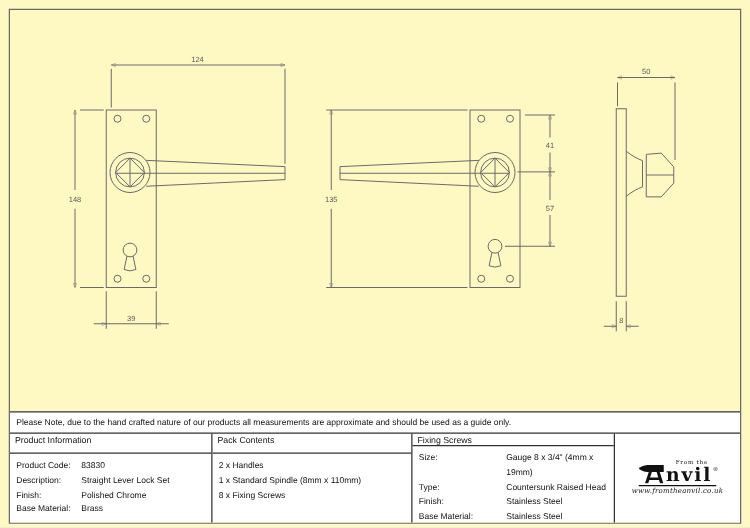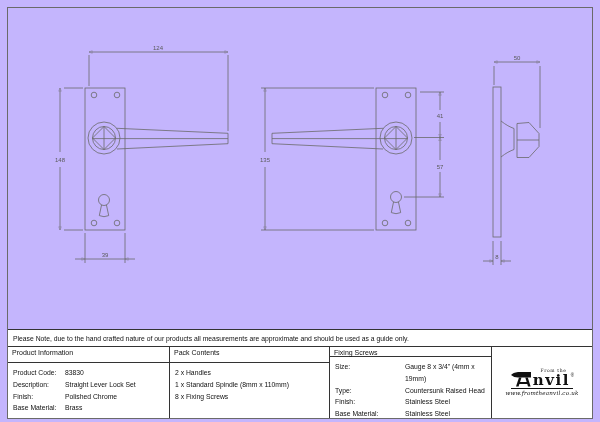--- a/index.html
+++ b/index.html
@@ -1,16 +1,16 @@
 <!DOCTYPE html>
 <html><head>
 <meta charset="utf-8">
 <style>
   html,body{margin:0;padding:0;background:#e8e8e8;}
-  .page{position:relative;width:600px;height:422px;background:#c4b5fd;overflow:hidden;
+  .page{position:relative;width:600px;height:422px;background:#fef9c3;overflow:hidden;
         font-family:"Liberation Sans",sans-serif;color:#1a1a1a;}
   svg.drawing{position:absolute;left:0;top:0;pointer-events:none;}
   svg.drawing path,svg.drawing rect,svg.drawing circle,svg.drawing line{fill:none;stroke:#6a6a6a;stroke-width:0.8;}
   svg.drawing text{font-family:"Liberation Sans",sans-serif;font-size:6px;fill:#5a5a5a;text-anchor:middle;stroke:none;}
   .sheet{position:absolute;left:7px;top:7px;width:586px;height:412px;border:1px solid #6a6a6a;
          box-sizing:border-box;display:flex;flex-direction:column;background:transparent;}
   .draw-area{flex:1;}
   .note-row{height:16px;border-top:1px solid #333;display:flex;align-items:center;
             padding-left:5px;font-size:6.8px;color:#111;background:#fff;}
   .spec-table{height:71px;border-top:1px solid #333;display:flex;background:#fff;}

